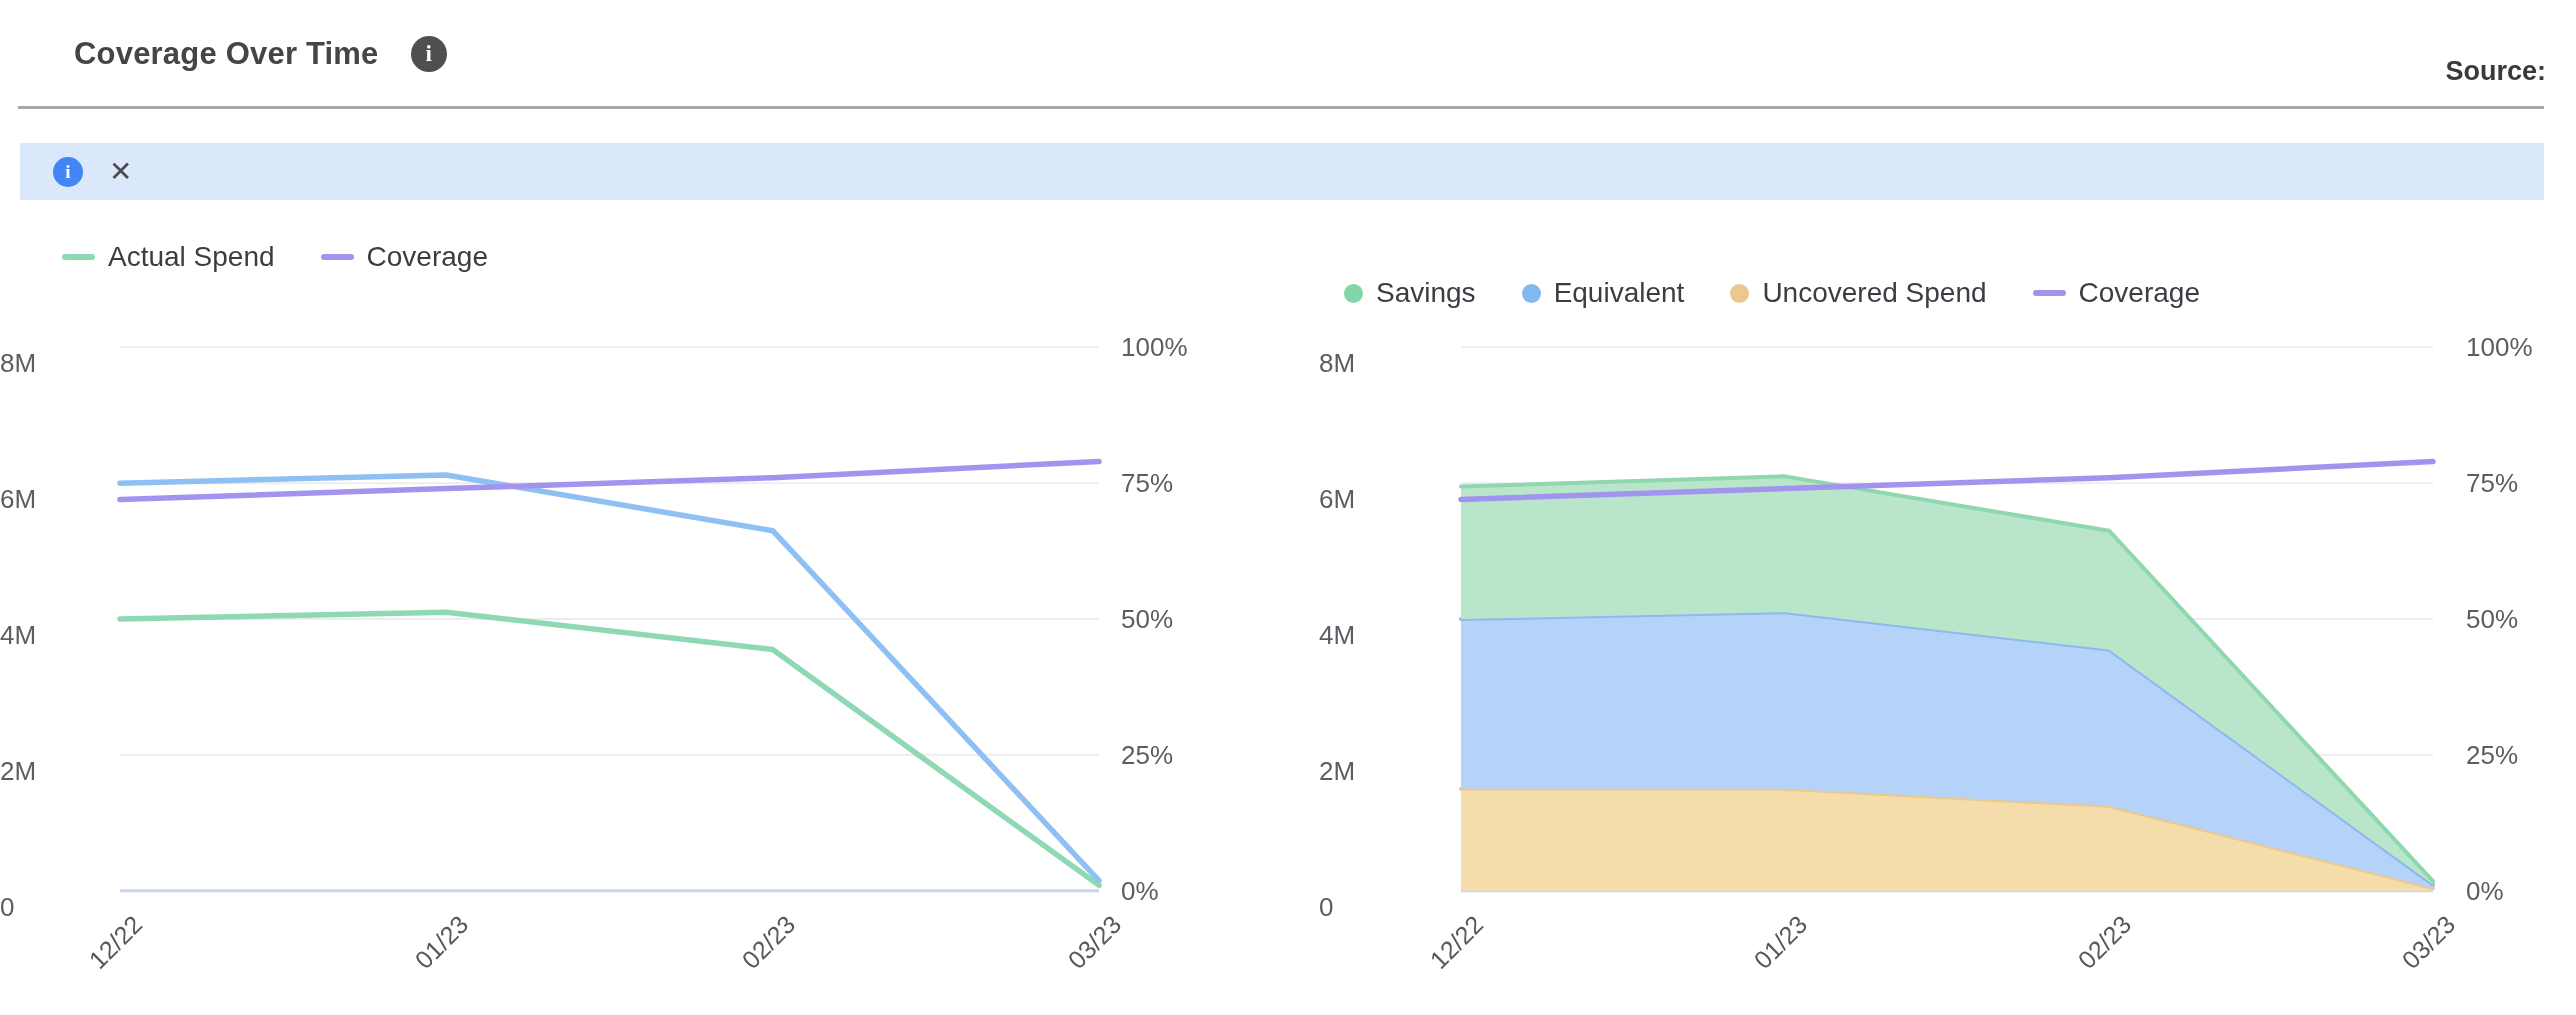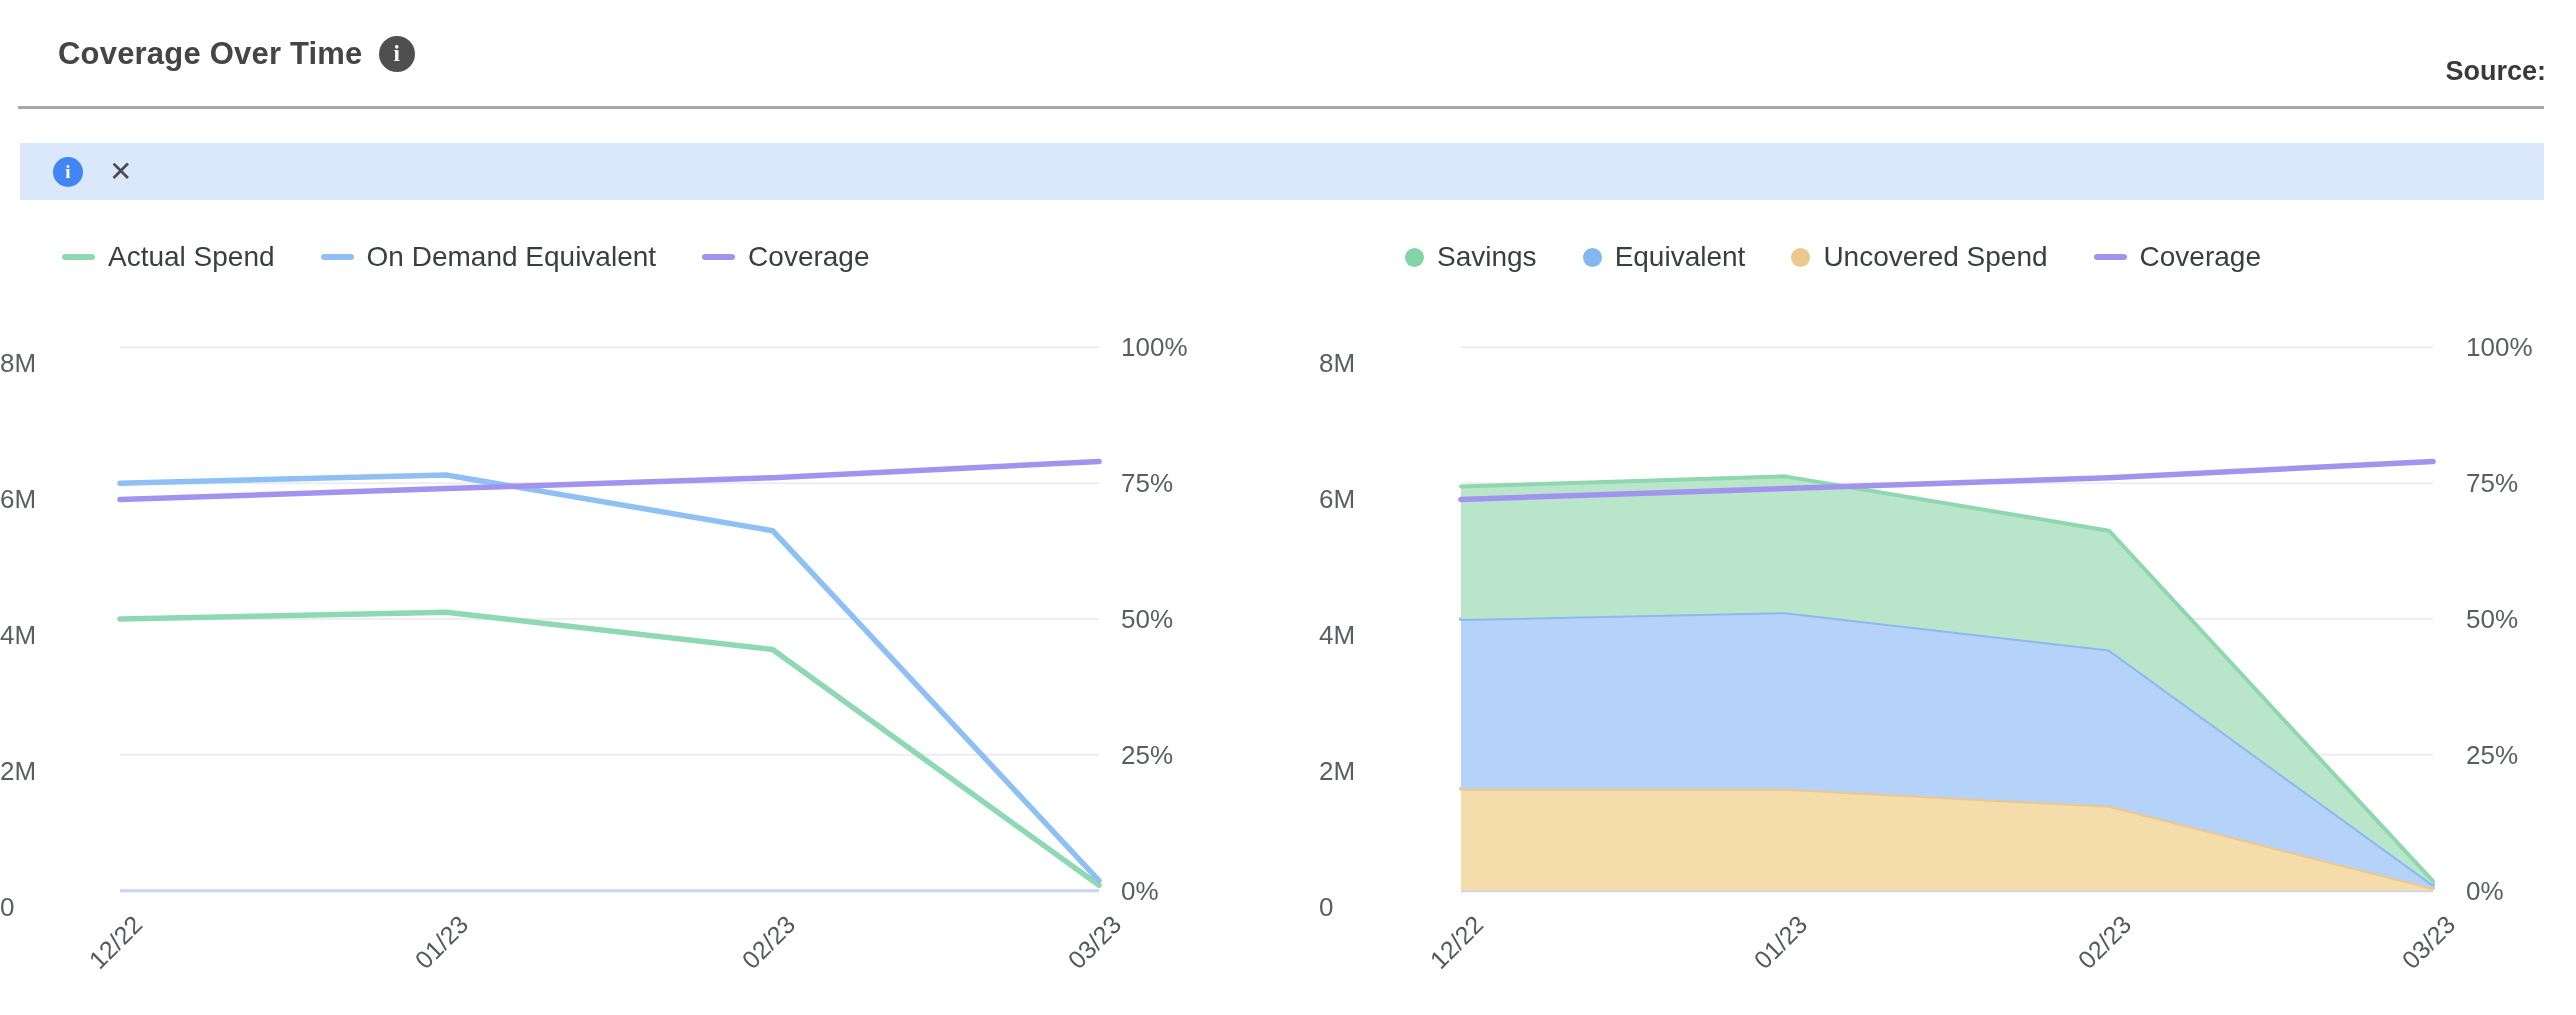--- a/index.html
+++ b/index.html
@@ -1,20 +1,20 @@
 <!DOCTYPE html>
 <html><head>
 <meta charset="utf-8">
 <style>
   html,body{margin:0;padding:0;background:#fff;}
   #page{position:relative;width:2576px;height:1015px;background:#fff;overflow:hidden;
         font-family:"Liberation Sans","DejaVu Sans",sans-serif;}
 
   
-  .header-row{position:absolute;left:58px;top:36px;display:flex;align-items:center;gap:16px;}
+  .header-row{position:absolute;left:74px;top:36px;display:flex;align-items:center;gap:32px;}
   .page-title{font-size:31px;font-weight:bold;color:#454545;letter-spacing:0.2px;}
   .info-badge{width:36px;height:36px;border-radius:50%;background:#4f4f4f;color:#fff;
               display:flex;align-items:center;justify-content:center;
               font:bold 23px "Liberation Serif",serif;cursor:pointer;}
   .source-row{position:absolute;right:30px;top:25px;height:62px;display:flex;align-items:flex-end;gap:18px;}
   .source-label{font-size:27px;font-weight:bold;color:#3a3a3a;}
   .select-box{width:198px;height:62px;box-sizing:border-box;border:3px solid #3d87f5;border-radius:8px;
               background:#fff;display:flex;align-items:center;justify-content:space-between;
               padding:0 22px 0 24px;font-size:29px;color:#3f4348;cursor:pointer;}
   .caret{width:0;height:0;border-left:11px solid transparent;border-right:11px solid transparent;
@@ -27,21 +27,21 @@
           display:flex;align-items:center;gap:26px;padding:0 30px 0 33px;box-sizing:border-box;}
   .banner-icon{flex:0 0 auto;width:30px;height:30px;border-radius:50%;background:#4285f4;color:#fff;
                display:flex;align-items:center;justify-content:center;
                font:bold 19px "Liberation Serif",serif;}
   .banner-text{flex:1;font-size:26px;color:#3b4046;}
   .banner-close{font-size:28px;color:#4c4c4c;cursor:pointer;line-height:28px;}
 
   
   .legend{position:absolute;top:241px;display:flex;align-items:center;gap:46px;height:32px;}
   #legend-left{left:62px;}
-  #legend-right{left:1405px;}
+  #legend-right{left:1344px;margin-top:36px;}
   .legend-item{display:flex;align-items:center;gap:13px;font-size:28px;color:#3a3e42;cursor:pointer;}
   .sw-line{width:33px;height:6px;border-radius:3px;}
   .sw-dot{width:19px;height:19px;border-radius:50%;}
 
   
   .chart{position:absolute;}
   #chart0{left:0;top:320px;width:1299px;height:689px;}
   #chart1{left:1319px;top:320px;width:1257px;height:689px;}
   .chart svg{position:absolute;}
   .ylab{position:absolute;font-size:26px;color:#5a5e63;line-height:30px;}
@@ -67,24 +67,20 @@
 
   <div class="banner">
     <span class="banner-icon">i</span>
     <span class="banner-close">✕</span>
   </div>
 
   <div class="legend" id="legend-left">
     <div class="legend-item">
       <span class="sw-line" style="background: rgb(142, 217, 180);"></span>
       <span>Actual Spend</span>
-    </div>
-    <div class="legend-item">
-      <span class="sw-line" style="background: rgb(143, 192, 244);"></span>
-      <span>On Demand Equivalent</span>
     </div>
     <div class="legend-item">
       <span class="sw-line" style="background: rgb(162, 148, 238);"></span>
       <span>Coverage</span>
     </div>
   </div>
 
   <div class="legend" id="legend-right">
     <div class="legend-item">
       <span class="sw-dot" style="background: rgb(131, 213, 168);"></span>

